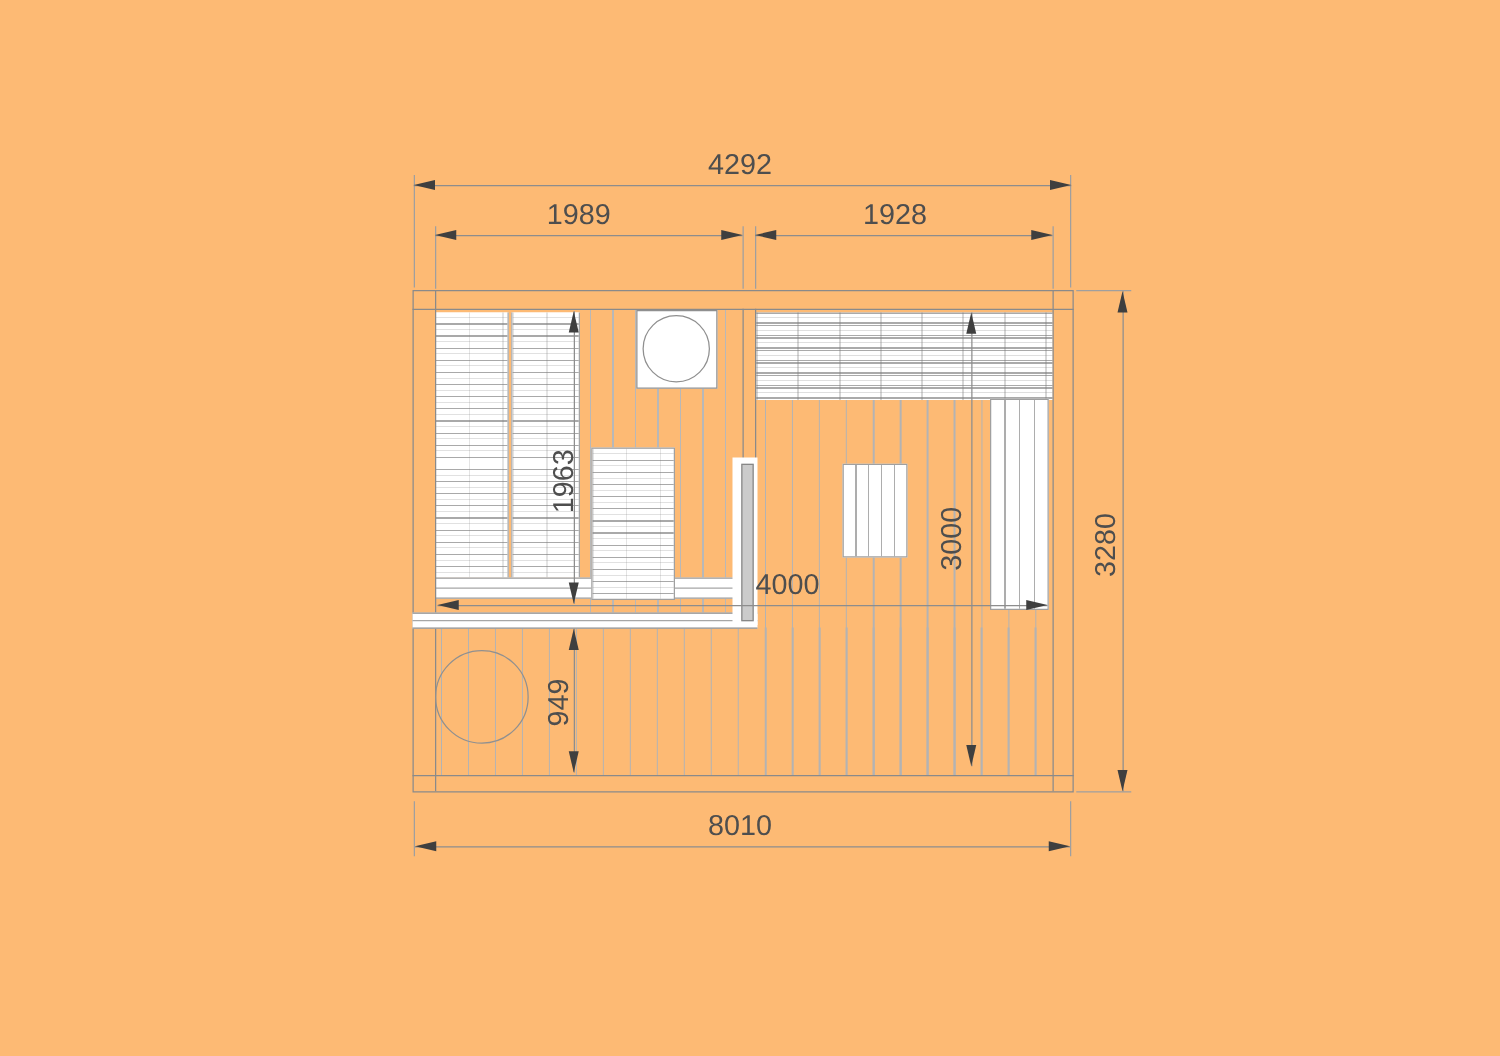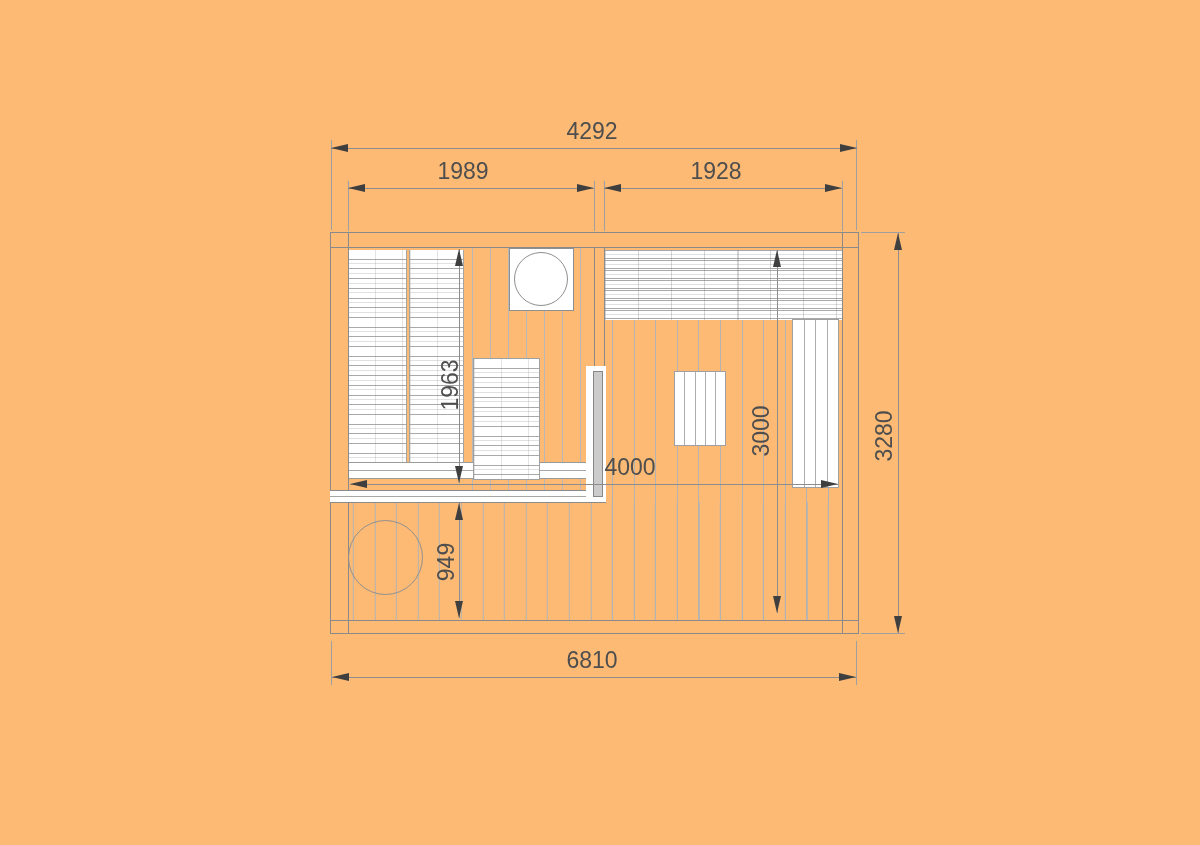--- a/index.html
+++ b/index.html
@@ -159,16 +159,16 @@
     <div class="dline"></div>
     <div class="arr arr-u"></div>
     <div class="arr arr-d"></div>
     <div class="dlabel-v" style="left:-64px;top:190px;">3280</div>
   </div>
 
   <div class="dim dim-h" style="left:332px;top:677px;width:524px;">
     <div class="dline"></div>
     <div class="arr arr-l"></div>
     <div class="arr arr-r"></div>
-    <div class="dlabel" style="left:260px;">6810</div>
+    <div class="dlabel" style="left:260px;">8010</div>
   </div>
 
 </div>
 
 </body></html>

